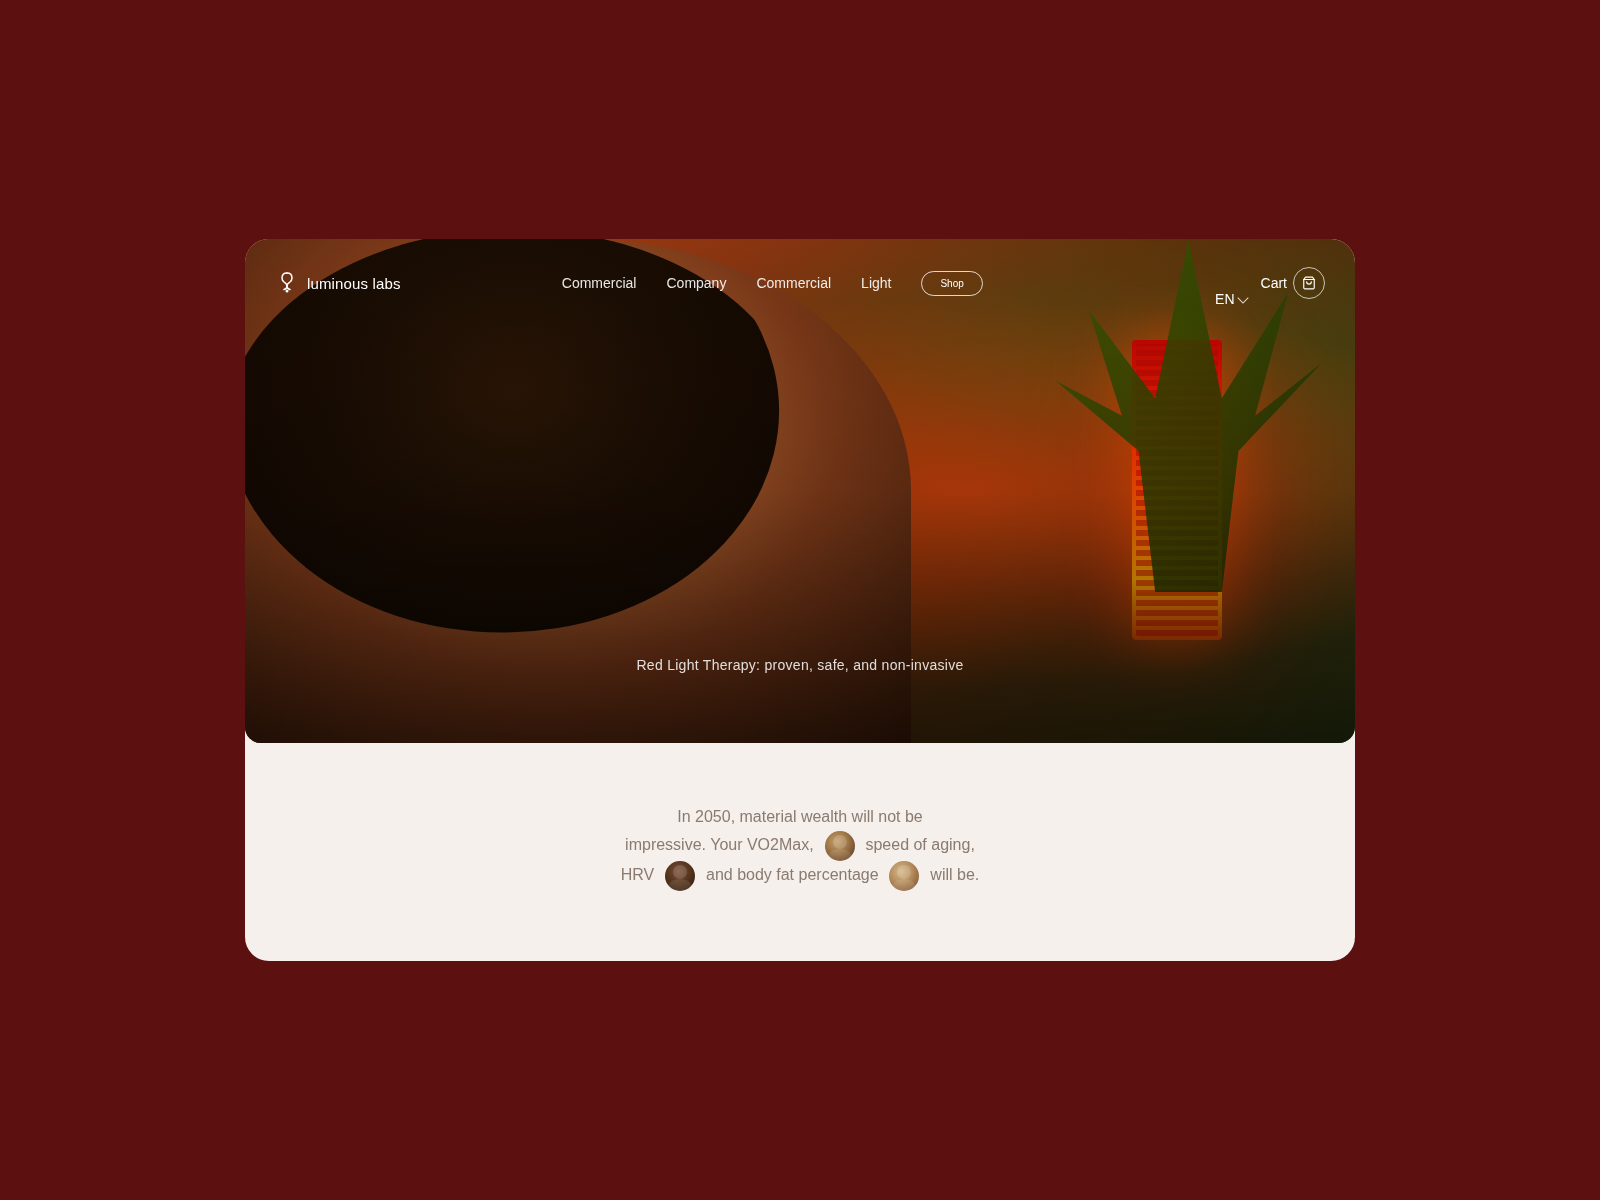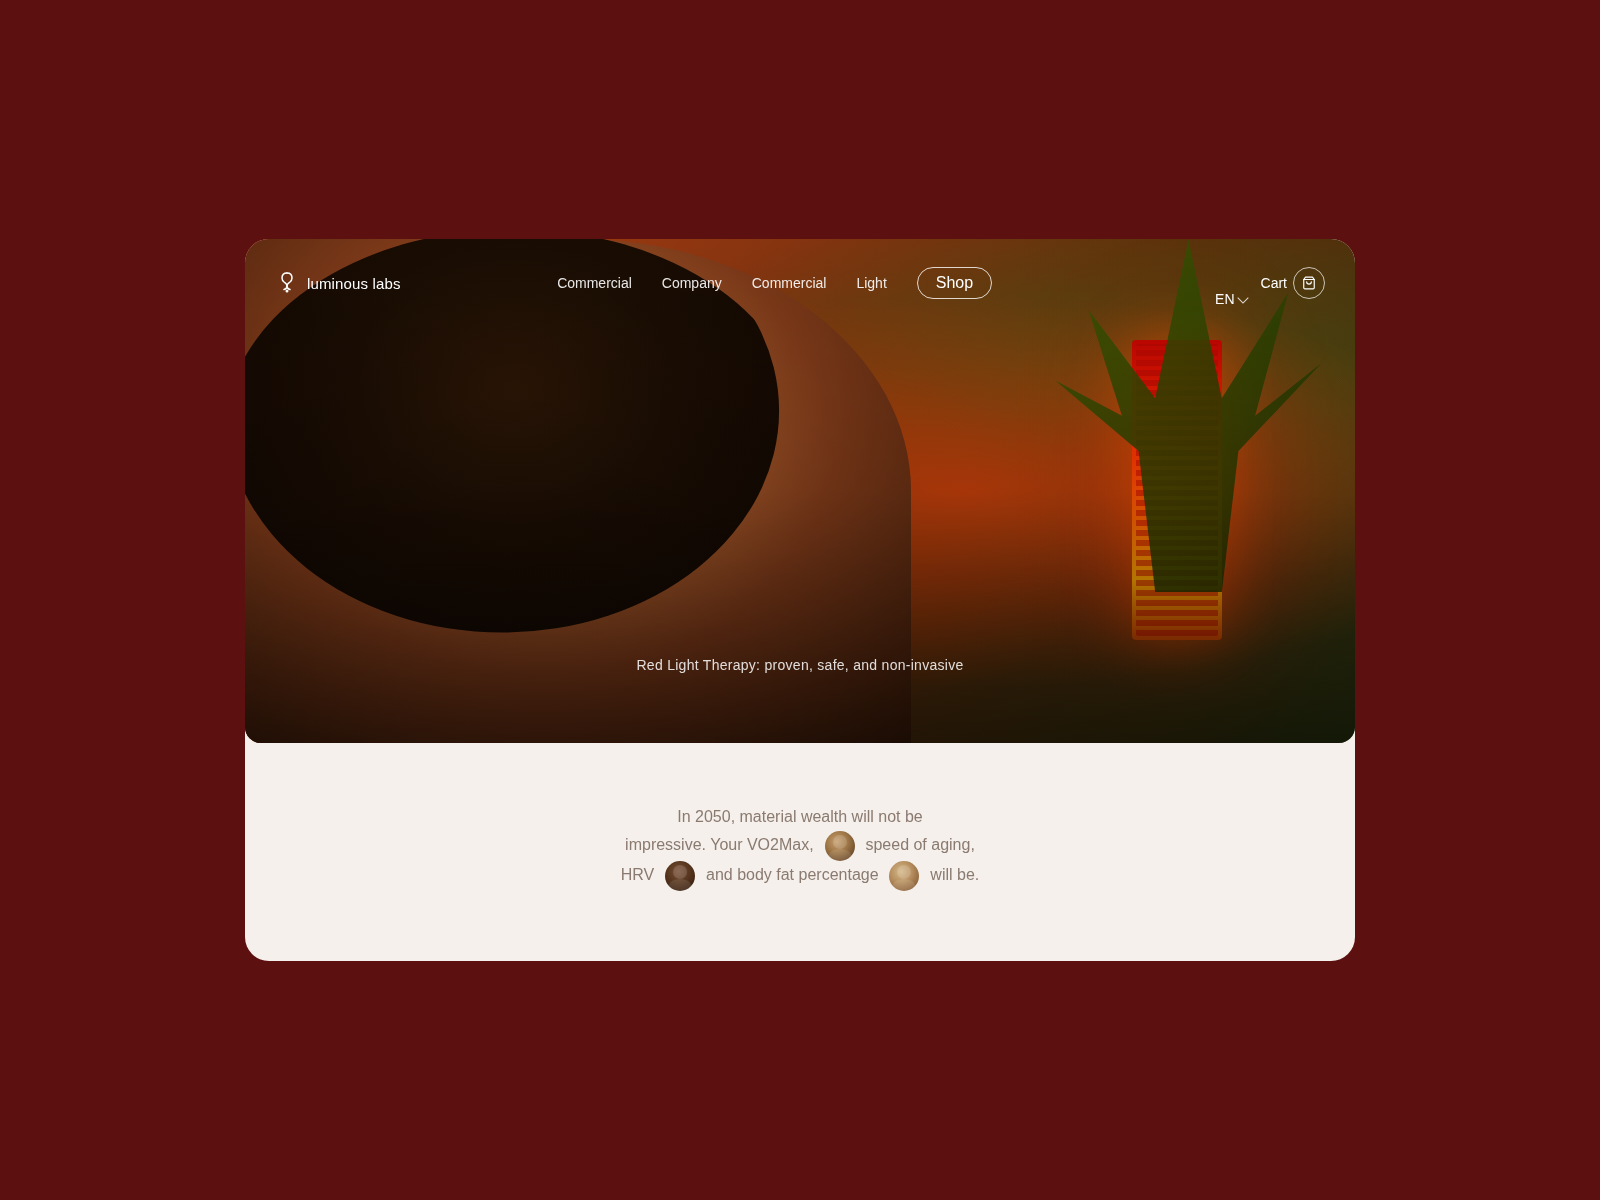--- a/index.html
+++ b/index.html
@@ -162,21 +162,21 @@
     .nav-link {
       color: rgba(255,255,255,0.9);
       font-size: 14px;
       font-weight: 400;
       cursor: pointer;
       text-decoration: none;
     }
 
     .nav-shop-btn {
       color: white;
-      font-size: 16px;
+      font-size: 10px;
       font-weight: 500;
       border: 1.5px solid rgba(255,255,255,0.8);
       border-radius: 50px;
       padding: 6px 18px;
       cursor: pointer;
       background: transparent;
     }
 
     .nav-right {
       display: flex;

